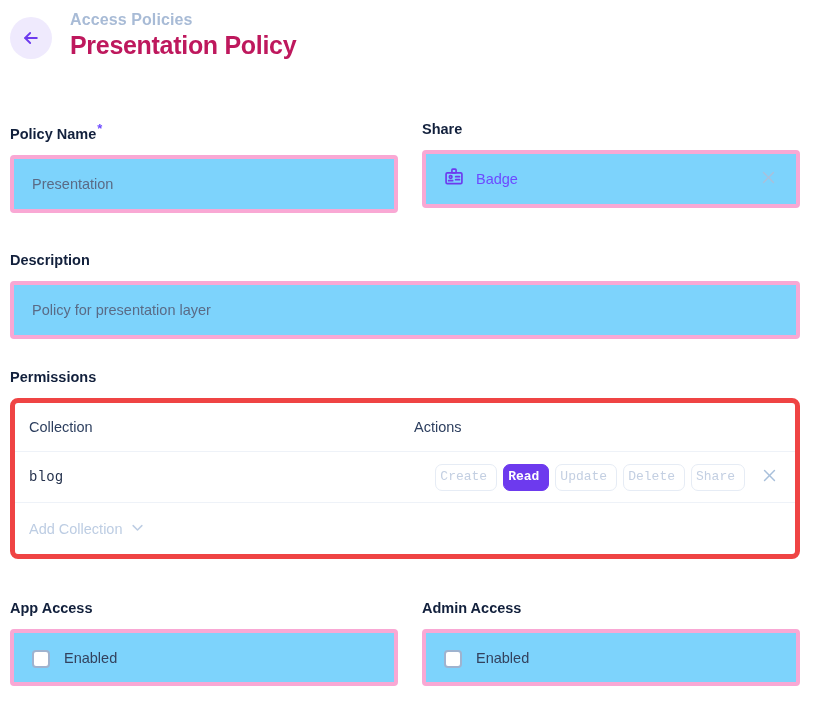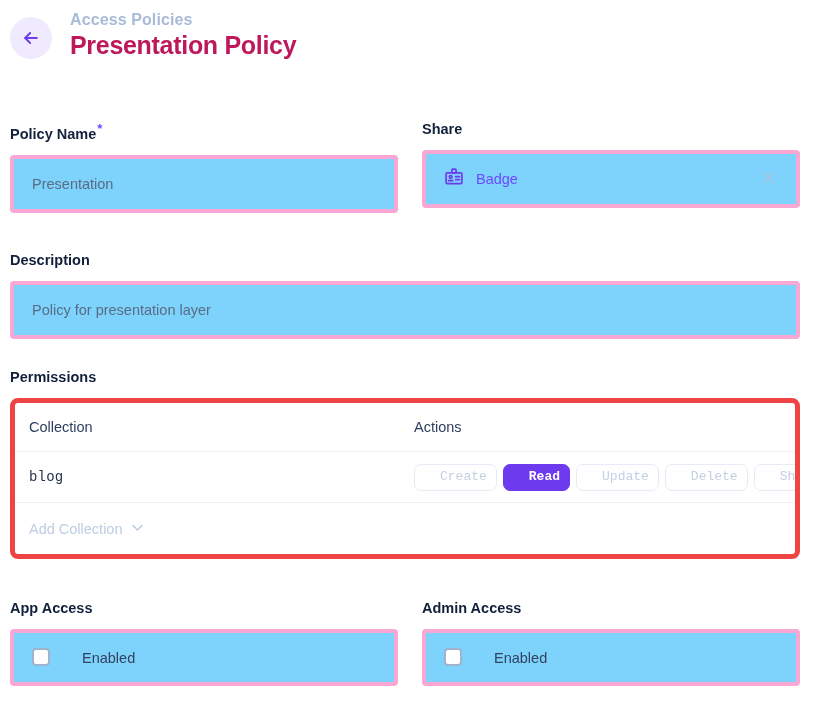--- a/index.html
+++ b/index.html
@@ -187,21 +187,21 @@
   .cell-actions {
     flex: 1;
     display: flex;
     align-items: center;
     justify-content: flex-end;
     gap: 6px;
   }
   .action-chip {
     font-family: "Liberation Mono", monospace;
     font-size: 13px;
-    padding: 5px 9px 6px 25px;
+    padding: 5px 9px 6px 4px;
     border-radius: 7px;
     border: 1px solid #e6ecf5;
     color: #c3cfe2;
     background: #fff;
     line-height: 14px;
     cursor: pointer;
     white-space: nowrap;
   }
   .action-chip.active {
     background: #6d3aee;
@@ -230,22 +230,22 @@
 
   
   #row-access { top: 599px; }
   #row-access .section-label { margin-bottom: 12px; }
   #row-access .field-box {
     height: 57px;
     padding: 0 18px;
   }
   .check-wrap {
     display: flex;
-    align-items: flex-start;
-    gap: 32px;
+    align-items: flex-end;
+    gap: 14px;
     cursor: pointer;
   }
   .checkbox {
     width: 18px;
     height: 18px;
     border: 2px solid #9fb3cf;
     border-radius: 4px;
     background: #fff;
     flex: none;
   }

